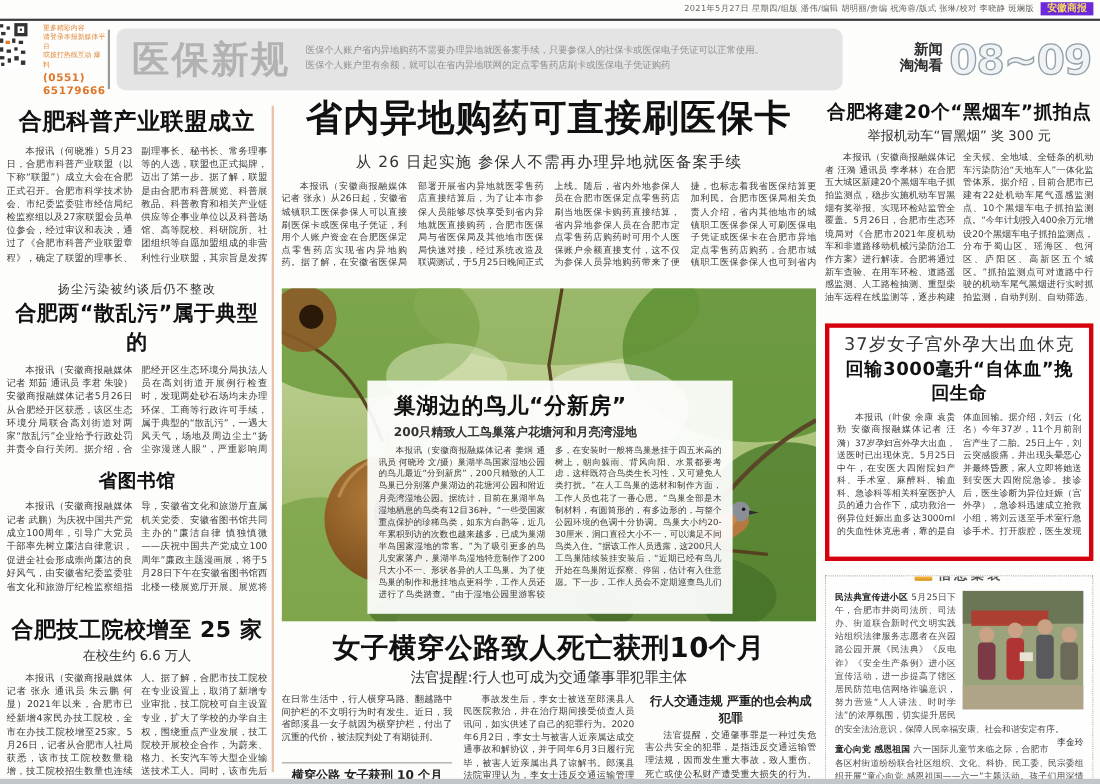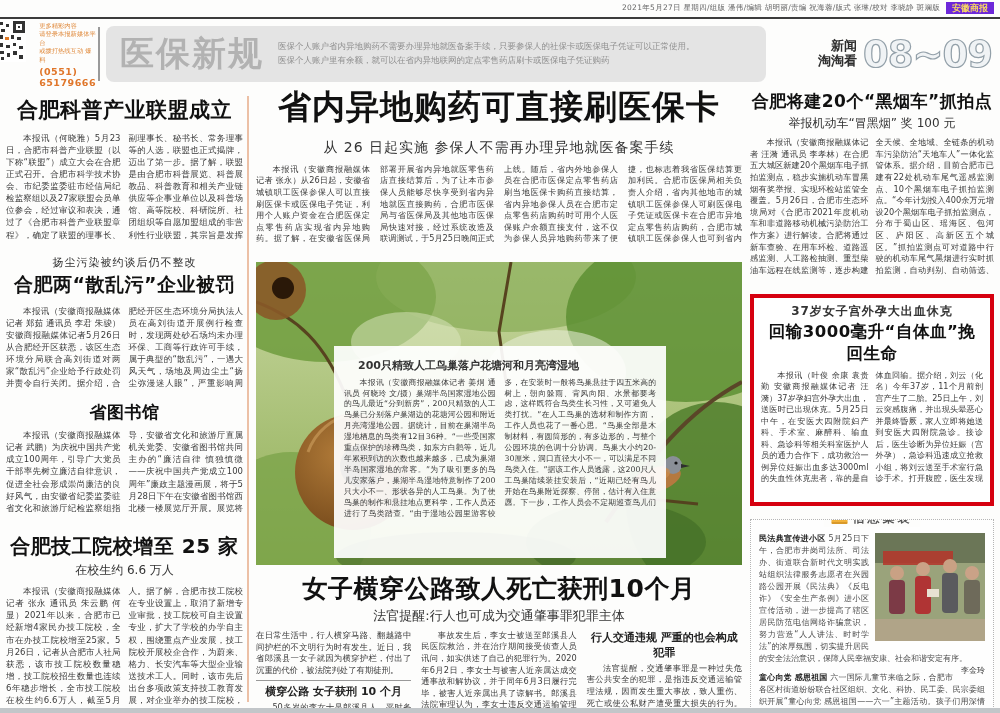--- a/index.html
+++ b/index.html
@@ -68,31 +68,31 @@
   .bird-title { font-size:20px; text-align:left; padding-left:14px; }
   .bird-sub   { font-size:11px; font-weight:600; color:#333; margin:3px 0 5px; padding-left:14px; text-align:left; }
   .bird-body  { height:148px; column-count:2; column-gap:9px; font-size:7.8px; line-height:1.4; }
 
   
   .court { margin-top:7px; }
   .court-title { font-size:25px; }
   .court-sub   { font-size:13px; margin-top:2px; }
   .court-cols  { display:flex; gap:10px; margin-top:5px; height:100px; overflow:hidden; }
   .court-col   { flex:1; }
-  .court-intro { font-size:8.4px; line-height:1.42; color:#3a3a3a; text-align:justify; border-bottom:1px solid #999; padding-bottom:3px; margin-bottom:3px; }
+  .court-intro { font-size:8.4px; line-height:1.42; color:#3a3a3a; text-align:justify; border-bottom:1px solid #999; padding-bottom:16px; margin-bottom:3px; }
   .court-subhead { font-size:11px; font-weight:800; color:#222; text-align:center; margin-bottom:3px; }
   .court-text  { font-size:8.2px; line-height:1.42; color:#3a3a3a; text-align:justify; text-indent:2em; }
 
   
   .smoke-title { font-size:17px; }
   .smoke-sub   { margin:2px 0 5px; }
   .smoke-body  { height:150px; font-size:8.2px; column-gap:7px; }
 
   .blood-box { margin-top:7px; border:4px solid #d6000f; padding:5px 7px 6px; background:#fff; }
-  .blood-kicker { font-size:12px;font-weight:bold; }
+  .blood-kicker { font-size:16px; }
   .blood-title  { font-size:16.5px; margin:1px 0 5px; }
   .blood-body   { height:126px; font-size:8.1px; column-gap:7px; }
 
   .info-box { position:relative; margin-top:13px; border:1.5px dotted #b5b5b5; padding:13px 8px 6px; height:230px; overflow:hidden; background:#fefefe; }
   .info-label { position:absolute; top:-10px; left:50%; transform:translateX(-50%); background:#fdfdfc; padding:0 8px; display:flex; align-items:center; gap:5px; }
   .folder-icon { width:16px; height:11px; background:#f2b23a; border-radius:1px; position:relative; box-shadow:inset 0 -2px 0 #d9992a; }
   .folder-icon::before { content:""; position:absolute; top:-3px; left:1px; width:7px; height:3px; background:#f2b23a; border-radius:1px 1px 0 0; }
   .info-label-text { font-size:12px; font-weight:800; color:#555; letter-spacing:3px; }
   .info-item { font-size:8px; line-height:1.5; color:#4a4a4a; text-align:justify; margin-bottom:7px; }
   .info-lead { font-weight:800; color:#222; }
@@ -169,21 +169,21 @@
     </div>
   </div>
 
   <div class="col-left">
     <div>
       <h2 class="headline la1-title">合肥科普产业联盟成立</h2>
       <p class="body-text two-col la1-body">本报讯（何晓雅）5月23日，合肥市科普产业联盟（以下称“联盟”）成立大会在合肥正式召开。合肥市科学技术协会、市纪委监委驻市经信局纪检监察组以及27家联盟会员单位参会，经过审议和表决，通过了《合肥市科普产业联盟章程》，确定了联盟的理事长、副理事长、秘书长、常务理事等的人选，联盟也正式揭牌，迈出了第一步。据了解，联盟是由合肥市科普展览、科普展教品、科普教育和相关产业链供应等企事业单位以及科普场馆、高等院校、科研院所、社团组织等自愿加盟组成的非营利性行业联盟，其宗旨是发挥科普产业政、产、学、研、用等相关单位整体优势，促进区域科普产业资源整合，增强科技创新，引领行业有序健康发展，助推合肥科普产业迭代升级。未来，联盟将积极争取政府政策支持，促进创新发展，力争将合肥打造成产业链完整、供应链完善，且具有国际竞争力的科普产业基地。</p>
     </div>
     <div class="la2">
       <div class="kicker la2-kicker">扬尘污染被约谈后仍不整改</div>
-      <h2 class="headline la2-title">合肥两“散乱污”企业被罚</h2>
+      <h2 class="headline la2-title">合肥两“散乱污”属于典型的</h2>
       <p class="body-text two-col la2-body">本报讯（安徽商报融媒体记者 郑茹 通讯员 李君 朱骏）安徽商报融媒体记者5月26日从合肥经开区获悉，该区生态环境分局联合高刘街道对两家“散乱污”企业给予行政处罚并责令自行关闭。据介绍，合肥经开区生态环境分局执法人员在高刘街道开展例行检查时，发现两处砂石场均未办理环保、工商等行政许可手续，属于典型的“散乱污”，一遇大风天气，场地及周边尘土“扬尘弥漫迷人眼”，严重影响周边大气环境质量。生态环境分局迅速联合高刘街道环保办对两家“散乱污”负责人进行约谈，要求其立即停止违法行为，对砂石场进行彻底清理和关闭。经跟踪复查发现，两家“散乱污”罔顾环境污染，继续我行我素。5月中旬，生态环境分局分别给予两家“散乱污”企业1万元和2.44万元的罚款并责令其自行关闭。目前，相关违法当事人已缴纳罚款，并正在对现场进行清理关闭。</p>
     </div>
     <div class="la3">
       <h2 class="headline la3-title">
         <span>省图书馆</span><br>
       </h2>
       <p class="body-text two-col la3-body">本报讯（安徽商报融媒体记者 武鹏）为庆祝中国共产党成立100周年，引导广大党员干部率先树立廉洁自律意识，促进全社会形成崇尚廉洁的良好风气，由安徽省纪委监委驻省文化和旅游厅纪检监察组指导，安徽省文化和旅游厅直属机关党委、安徽省图书馆共同主办的“廉洁自律 慎独慎微——庆祝中国共产党成立100周年”廉政主题漫画展，将于5月28日下午在安徽省图书馆西北楼一楼展览厅开展。展览将传统水墨漫画艺术与廉政文化相融合，以漫画这种通俗易懂的艺术表现形式诠释廉政要义，反映社会各种腐败现象，幽默辛辣、生动活泼、寓教于乐，让人在欣赏艺术的同时受到教育和启迪。市民可在5月28日至6月13日期间往安徽省图书馆免费参观，团体参观可提前预约，预约电话0551-62881037。</p>
     </div>
     <div class="la4">
       <h2 class="headline la4-title">合肥技工院校增至 25 家</h2>
@@ -237,20 +237,21 @@
           <path d="M-20 14 L-38 24 L-16 20 Z" fill="#6b4a26"></path>
           <circle cx="19" cy="-9" r="9" fill="#8a8f97"></circle>
           <circle cx="22" cy="-11" r="1.6" fill="#111"></circle>
           <path d="M27 -10 L36 -8 L27 -6 Z" fill="#2e2e2e"></path>
           <ellipse cx="2" cy="2" rx="14" ry="7" fill="#c98a4b" transform="rotate(-18)" opacity="0.8"></ellipse>
         </g>
         <ellipse cx="200" cy="295" rx="120" ry="25" fill="#37591f" opacity="0.5"></ellipse>
       </svg>
 
       <div class="bird-box">
+        <h2 class="headline bird-title">巢湖边的鸟儿“分新房”</h2>
         <div class="bird-sub">200只精致人工鸟巢落户花塘河和月亮湾湿地</div>
         <p class="body-text bird-body">本报讯（安徽商报融媒体记者 姜烔 通讯员 何晓玲 文/摄）巢湖半岛国家湿地公园的鸟儿最近“分到新房”，200只精致的人工鸟巢已分别落户巢湖边的花塘河公园和附近月亮湾湿地公园。据统计，目前在巢湖半岛湿地栖息的鸟类有12目36种。“一些受国家重点保护的珍稀鸟类，如东方白鹳等，近几年累积到访的次数也越来越多，已成为巢湖半岛国家湿地的常客。”为了吸引更多的鸟儿安家落户，巢湖半岛湿地特意制作了200只大小不一、形状各异的人工鸟巢。为了使鸟巢的制作和悬挂地点更科学，工作人员还进行了鸟类踏查。“由于湿地公园里游客较多，在安装时一般将鸟巢悬挂于四五米高的树上，朝向躲雨、背风向阳、水景都要考虑，这样既符合鸟类生长习性，又可避免人类打扰。”在人工鸟巢的选材和制作方面，工作人员也花了一番心思。“鸟巢全部是木制材料，有圆筒形的，有多边形的，与整个公园环境的色调十分协调。鸟巢大小约20-30厘米，洞口直径大小不一，可以满足不同鸟类入住。”据该工作人员透露，这200只人工鸟巢陆续装挂安装后，“近期已经有鸟儿开始在鸟巢附近探察、停留，估计有入住意愿。下一步，工作人员会不定期巡查鸟儿们的入住情况，继续完善鸟巢设计，期待吸引更多的鸟儿入住。”</p>
       </div>
     </div>
 
     <div class="court">
       <h1 class="headline court-title">女子横穿公路致人死亡获刑10个月</h1>
       <div class="subtitle court-sub">法官提醒:行人也可成为交通肇事罪犯罪主体</div>
       <div class="court-cols">
         <div class="court-col">
@@ -266,21 +267,21 @@
           <p class="court-text">法官提醒，交通肇事罪是一种过失危害公共安全的犯罪，是指违反交通运输管理法规，因而发生重大事故，致人重伤、死亡或使公私财产遭受重大损失的行为。犯罪主体是一般主体，也就是任何人都可成为该罪主体。在交通管制中，经常会发生行人闯红灯、不走斑马线、跨越隔离设施等行为，严重的会构成犯罪。希望公众对遵守交通秩序引起重视，积极维护社会公共安全。</p>
 
         </div>
       </div>
     </div>
   </div>
 
   <div class="col-right">
     <div>
       <h2 class="headline smoke-title">合肥将建20个“黑烟车”抓拍点</h2>
-      <div class="subtitle smoke-sub">举报机动车“冒黑烟” 奖 100 元</div>
+      <div class="subtitle smoke-sub">举报机动车“冒黑烟” 奖 300 元</div>
       <p class="body-text two-col smoke-body">本报讯（安徽商报融媒体记者 汪漪 通讯员 李孝林）在合肥五大城区新建20个黑烟车电子抓拍监测点，稳步实施机动车冒黑烟有奖举报、实现环检站监管全覆盖。5月26日，合肥市生态环境局对《合肥市2021年度机动车和非道路移动机械污染防治工作方案》进行解读。合肥将通过新车查验、在用车环检、道路遥感监测、人工路检抽测、重型柴油车远程在线监测等，逐步构建全天候、全地域、全链条的机动车污染防治“天地车人”一体化监管体系。据介绍，目前合肥市已建有22处机动车尾气遥感监测点、10个黑烟车电子抓拍监测点。“今年计划投入400余万元增设20个黑烟车电子抓拍监测点，分布于蜀山区、瑶海区、包河区、庐阳区、高新区五个城区。”抓拍监测点可对道路中行驶的机动车尾气黑烟进行实时抓拍监测，自动判别、自动筛选、自动识别报警、自动传输。今年合肥还将实施机动车排放检验与维护制度（简称I/M制度），凡经机动车环保检测站（即I站）尾气检测不合格的机动车，必须经过机动车维修企业（即M站）治理合格后方可复检，“形成检验、维修闭环管理，杜绝虚假治理。”今年5月19日至12月31日，合肥将开展市区柴油车冒黑烟整治专项行动，举报机动车“冒黑烟”的，经核实后给予200元奖励。据介绍，合肥市已累计收到“冒黑烟车”的有奖举报159起，核实发放奖金88笔。</p>
     </div>
 
     <div class="blood-box">
       <div class="kicker blood-kicker">37岁女子宫外孕大出血休克</div>
       <h2 class="headline blood-title">回输3000毫升“自体血”挽回生命</h2>
       <p class="body-text two-col blood-body">本报讯（叶俊 余康 袁贵勤 安徽商报融媒体记者 汪漪）37岁孕妇宫外孕大出血，送医时已出现休克。5月25日中午，在安医大四附院妇产科、手术室、麻醉科、输血科、急诊科等相关科室医护人员的通力合作下，成功救治一例异位妊娠出血多达3000ml的失血性休克患者，靠的是自体血回输。据介绍，刘云（化名）今年37岁，11个月前剖宫产生了二胎。25日上午，刘云突感腹痛，并出现头晕恶心并最终昏厥，家人立即将她送到安医大四附院急诊。接诊后，医生诊断为异位妊娠（宫外孕），急诊科迅速成立抢救小组，将刘云送至手术室行急诊手术。打开腹腔，医生发现其右侧输卵管妊娠破裂，腹腔内大量积血和血凝块，近3000ml，立即切除右侧输卵管止血。“打开腹腔后发现，她的盆腔内是一片‘血海’，右侧输卵管的破口还在不断出血。”该院妇产科主任张红介绍。要在短时间内给刘云补充这么多备用血，怎么办？麻醉科、妇产科医生果断决定：“马上给予自体血回输！”医生将自体输血机的负压吸引管放入刘云积聚了大量血液的盆腹腔，通过负压将血液收集吸出，传送到自体回输机，经过滤、洗涤、离心浓缩处理后回输至患者体内，共回输了1000多毫升的浓缩红细胞。随后，输血科又送来400毫升血浆与400毫升红细胞，缓缓输进刘云身体。随着手术进行，刘云的生命体征逐渐恢复了正常，经过1个多小时的抢救，刘云终于脱离了生命危险。</p>
     </div>
 
     <div class="info-box">

